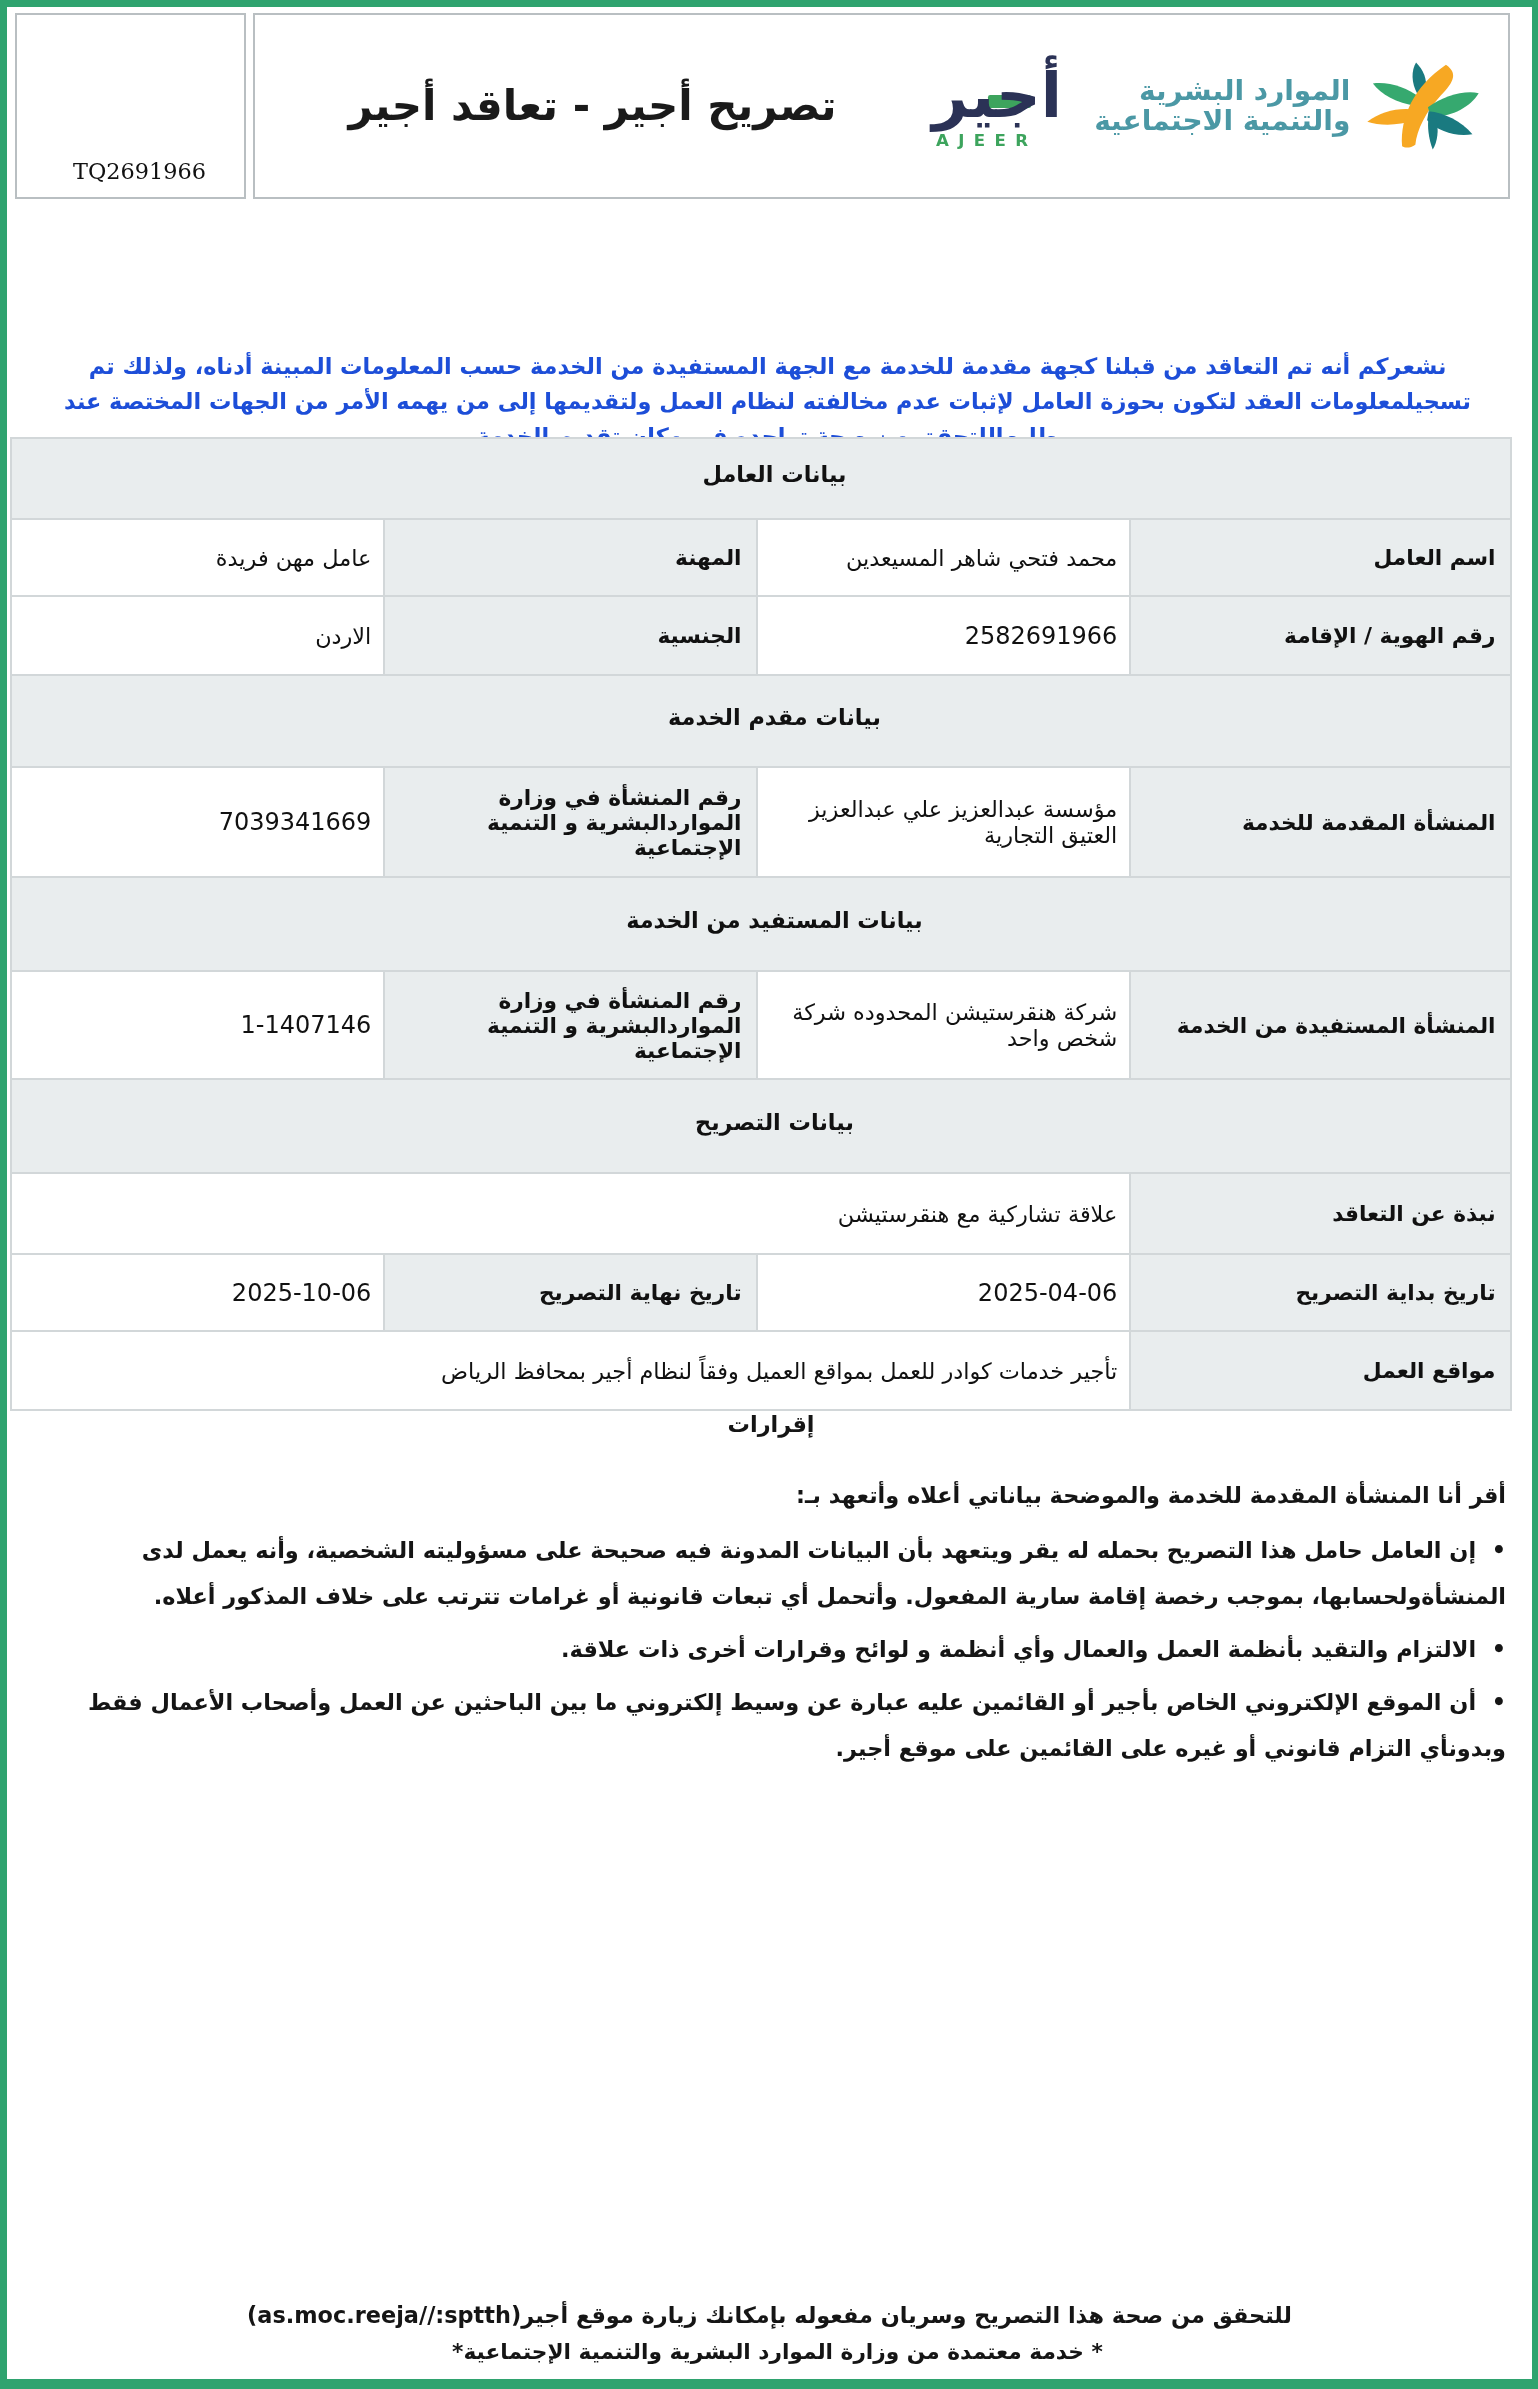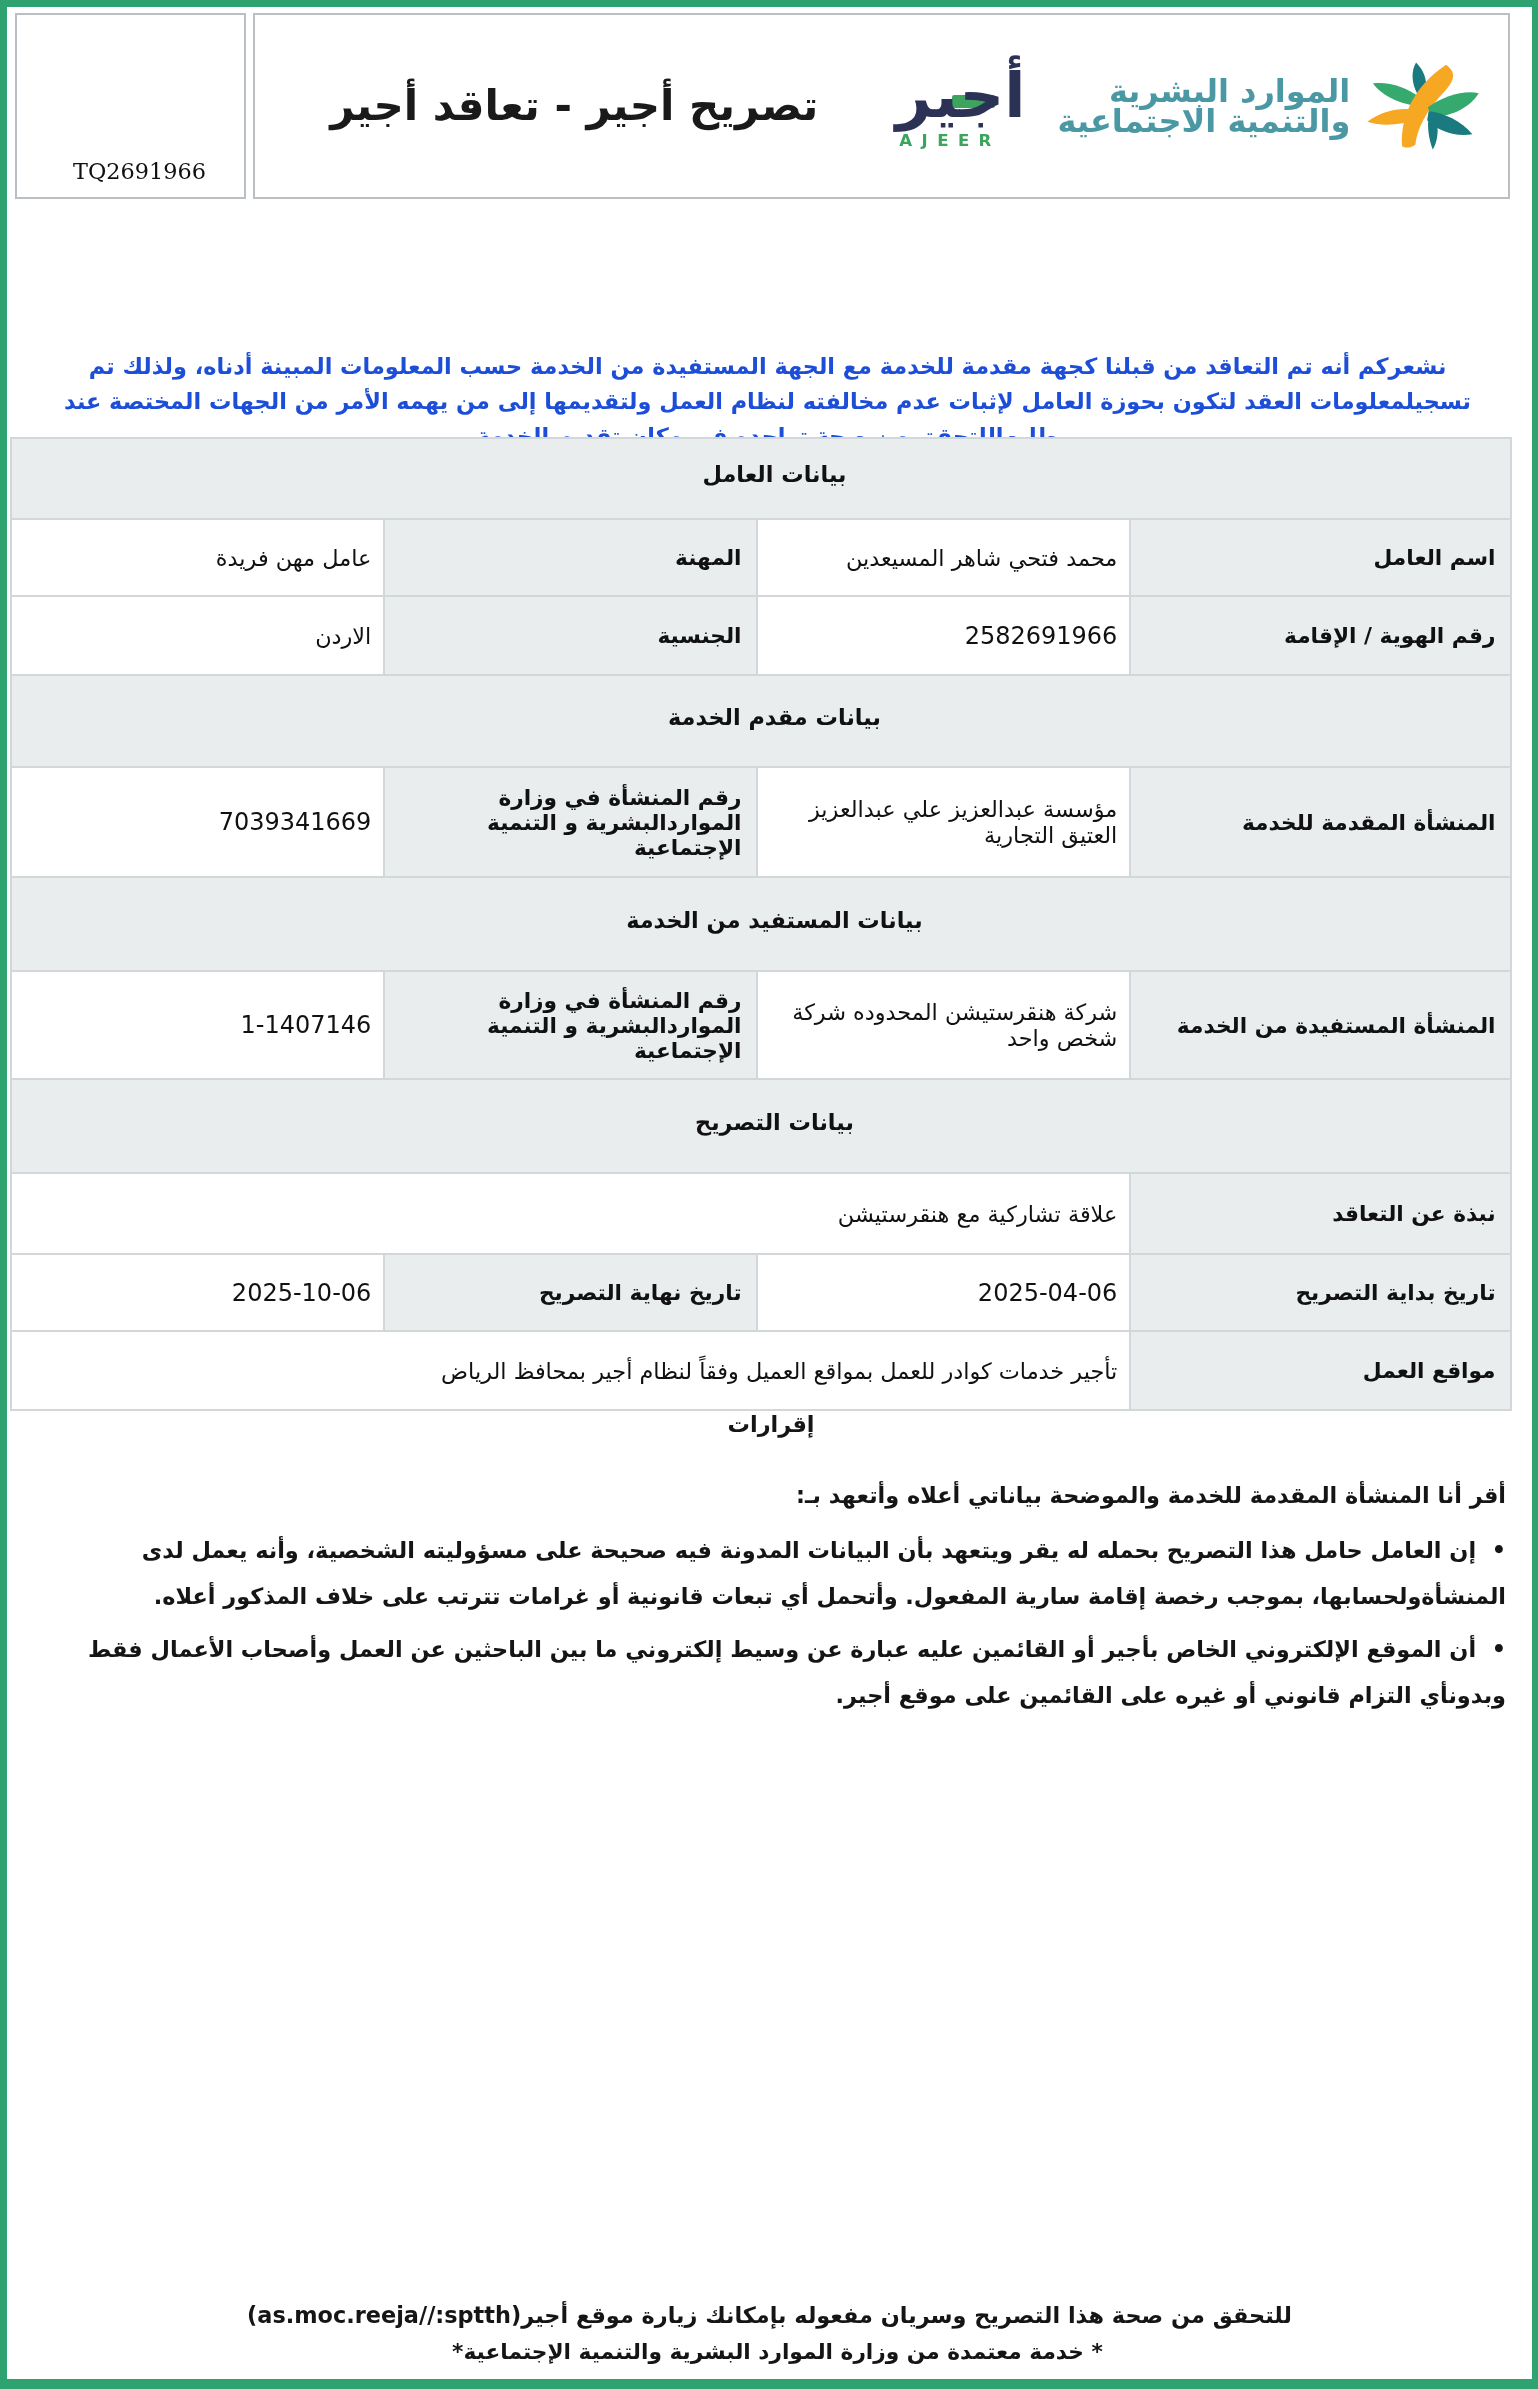--- a/index.html
+++ b/index.html
@@ -15,21 +15,21 @@
     color:#1b1b1b;
   }
   
   .hdr-box{position:absolute;top:5.8px;border:2.2px solid #b9bfc2;background:#fff;box-sizing:border-box;}
   .hdr-left{left:8px;width:231px;height:186px;}
   .permit-no{position:absolute;left:56px;bottom:13px;font-family:"DejaVu Serif", serif;font-size:22.4px;color:#111;}
   .hdr-right{left:246px;width:1257px;height:186px;direction:rtl;display:flex;align-items:center;}
   .page-title{flex:1;text-align:center;font-size:42px;font-weight:bold;color:#1a1a1a;}
   .ministry-emblem{margin-right:21.7px;margin-left:10px;flex:0 0 auto;}
   .ministry-text{flex:0 0 auto;margin-left:30px;direction:rtl;text-align:right;
-    font-size:32px;font-weight:bold;color:#4B98A5;line-height:30px;}
+    font-size:28px;font-weight:bold;color:#4B98A5;line-height:30px;}
   .ajeer-logo{flex:0 0 auto;position:relative;width:134px;text-align:center;}
   .ajeer-green-bar{position:absolute;top:33px;right:33px;width:43px;height:13px;background:#3DA45D;border-radius:2.2px;}
   .ajeer-ar{position:relative;font-size:62px;font-weight:bold;color:#2B3256;line-height:1.1;}
   .ajeer-en{font-size:16.6px;font-weight:bold;color:#3DA45D;letter-spacing:9.4px;text-align:left;padding-left:5.8px;margin-top:1.4px;}
   
   .intro{position:absolute;top:342px;left:16px;right:20px;direction:rtl;text-align:center;
     font-size:22.4px;font-weight:bold;line-height:35px;color:#1d4ed8;}
   
   .main-table{position:absolute;top:430px;left:2.9px;width:1499px;border-collapse:collapse;table-layout:fixed;direction:rtl;}
   .main-table td{border:2.2px solid #d2d7d9;vertical-align:middle;box-sizing:border-box;}
@@ -148,20 +148,21 @@
         <td colspan="3" class="val">تأجير خدمات كوادر للعمل بمواقع العميل وفقاً لنظام أجير بمحافظ الرياض</td>
       </tr>
     </tbody>
   </table>
 
   <div class="decls">
     <div class="decl-title">إقرارات</div>
     <div class="decl-intro">أقر أنا المنشأة المقدمة للخدمة والموضحة بياناتي أعلاه وأتعهد بـ:</div>
     <ul class="decl-list">
       <li>إن العامل حامل هذا التصريح بحمله له يقر ويتعهد بأن البيانات المدونة فيه صحيحة على مسؤوليته الشخصية، وأنه يعمل لدى المنشأةولحسابها، بموجب رخصة إقامة سارية المفعول. وأتحمل أي تبعات قانونية أو غرامات تترتب على خلاف المذكور أعلاه.</li>
+      <li>الالتزام والتقيد بأنظمة العمل والعمال وأي أنظمة و لوائح وقرارات أخرى ذات علاقة.</li>
       <li>أن الموقع الإلكتروني الخاص بأجير أو القائمين عليه عبارة عن وسيط إلكتروني ما بين الباحثين عن العمل وأصحاب الأعمال فقط وبدونأي التزام قانوني أو غيره على القائمين على موقع أجير.</li>
     </ul>
   </div>
 
   <div class="footer">
     <div class="foot-verify"><span>للتحقق من صحة هذا التصريح وسريان مفعوله بإمكانك زيارة موقع أجير</span><span class="ltr">(as.moc.reeja//:sptth)</span></div>
     <div class="foot-approved">* خدمة معتمدة من وزارة الموارد البشرية والتنمية الإجتماعية*</div>
   </div>
 
 </div>

